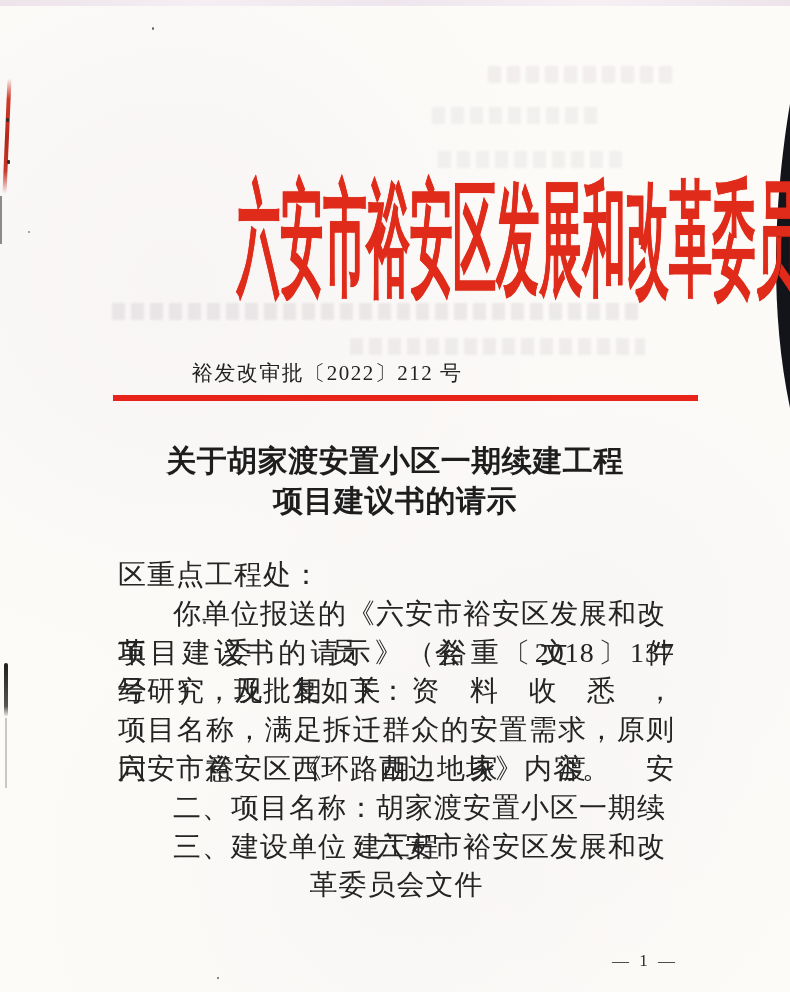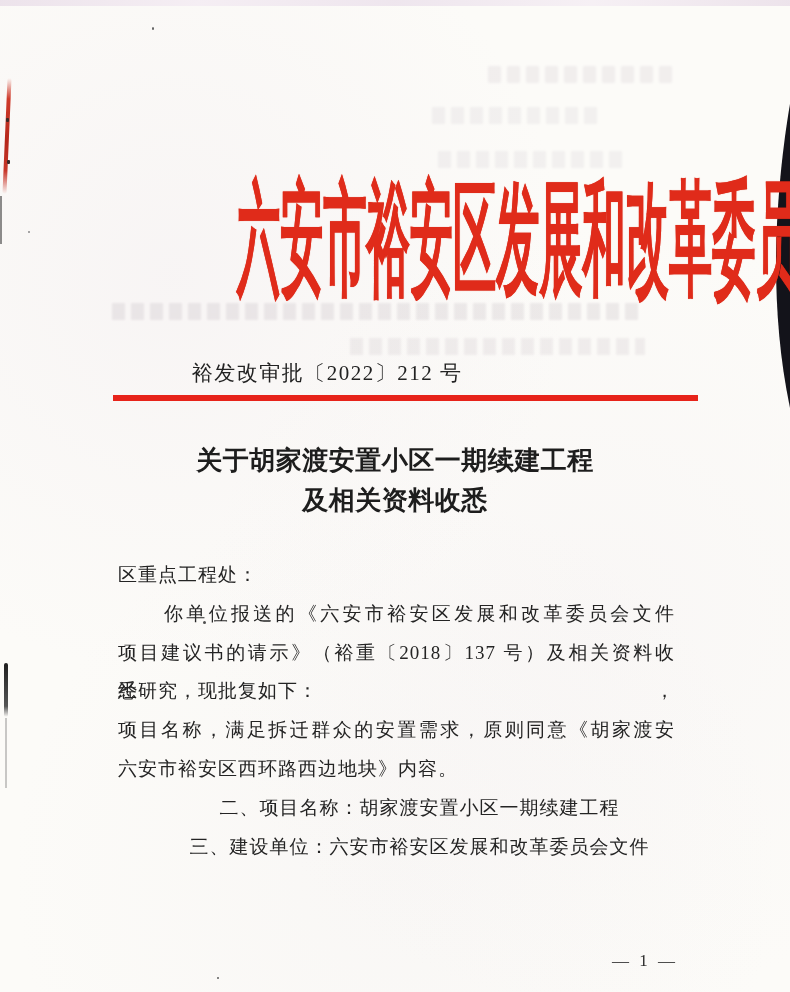--- a/index.html
+++ b/index.html
@@ -49,24 +49,24 @@
     color:#e02b1a;text-shadow:0 0 1px #d22413;
     transform:scale(.40,1.15);transform-origin:50% 0;
   }
   .doc-number{
     position:absolute;top:359px;left:0;width:654px;
     text-align:center;font-size:21px;letter-spacing:1.5px;color:#222;
   }
   .red-rule{position:absolute;top:395px;left:113px;width:585px;height:6px;background:#e7231a;}
   .doc-title{
     position:absolute;top:441px;left:0;width:790px;
-    text-align:center;font-weight:700;font-size:26px;line-height:40px;
+    text-align:center;font-weight:700;font-size:30px;line-height:40px;
     letter-spacing:.5px;color:#1d1d1d;
   }
-  .body-block{position:absolute;top:556px;left:118px;width:557px;font-size:19px;color:#242424;}
+  .body-block{position:absolute;top:556px;left:118px;width:557px;font-size:28px;color:#242424;}
   .bline{height:38.8px;line-height:38.8px;letter-spacing:1px;}
   .j{text-align:justify;text-align-last:justify;}
   .i{text-indent:46px;text-align:center;}
   .page-num{
     position:absolute;top:951px;left:612px;
     font-size:17px;letter-spacing:1px;word-spacing:4px;color:#2e2e2e;
   }
 </style>
 </head>
 <body>
@@ -96,21 +96,21 @@
   <div class="speck sp4"></div>
 
   <div class="red-header">六安市裕安区发展和改革委员会文件</div>
 
   <div class="doc-number">裕发改审批〔2022〕212 号</div>
 
   <div class="red-rule"></div>
 
   <div class="doc-title">
     <div>关于胡家渡安置小区一期续建工程</div>
-    <div>及相关资料收悉</div>
+    <div>项目建议书的请示</div>
   </div>
 
   <div class="body-block">
     <div class="bline">区重点工程处：</div>
     <div class="bline i j">你单位报送的《六安市裕安区发展和改革委员会文件</div>
     <div class="bline j">项目建议书的请示》（裕重〔2018〕137 号）及相关资料收悉，</div>
     <div class="bline">经研究，现批复如下：</div>
     <div class="bline j">项目名称，满足拆迁群众的安置需求，原则同意《胡家渡安</div>
     <div class="bline">六安市裕安区西环路西边地块》内容。</div>
     <div class="bline i">二、项目名称：胡家渡安置小区一期续建工程</div>

